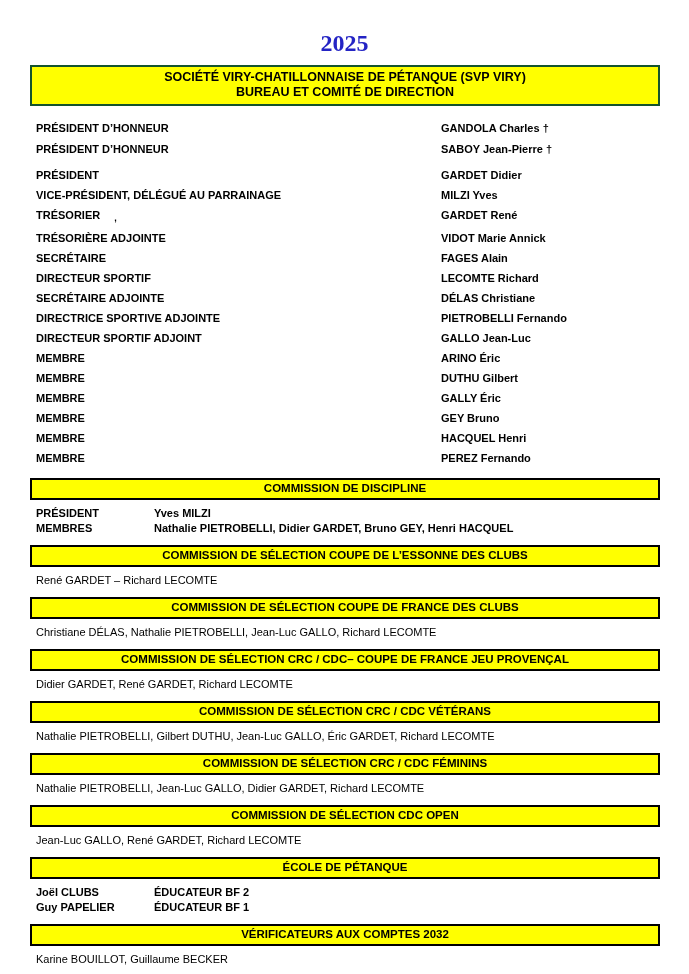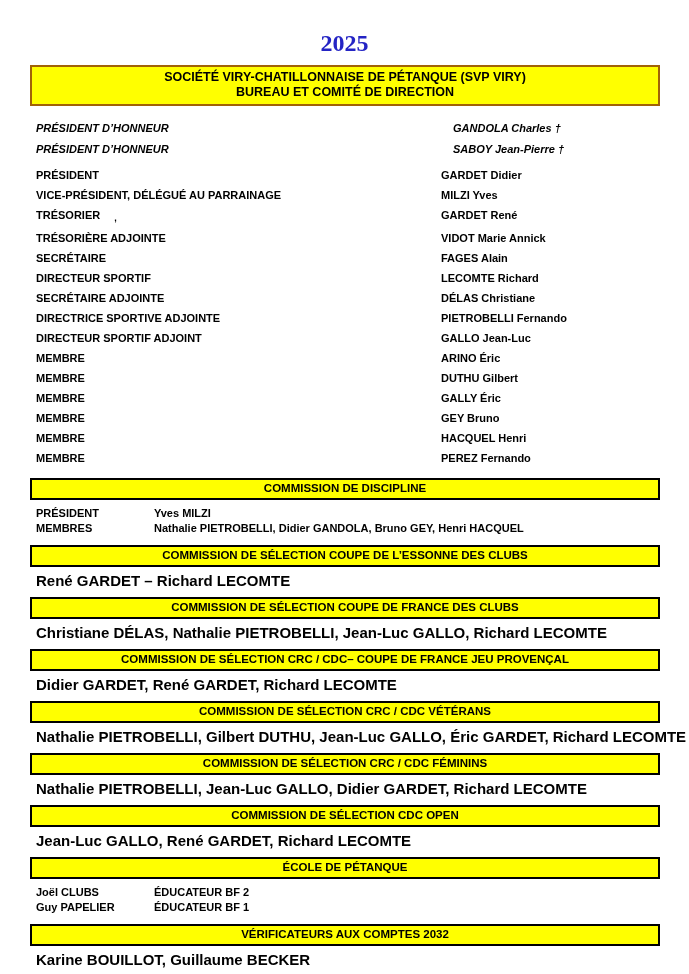--- a/index.html
+++ b/index.html
@@ -17,38 +17,38 @@
     text-align:center;
     font-family:"Liberation Serif", serif;
     font-size:24px;
     line-height:26px;
     font-weight:bold;
     color:#2424c4;
   }
 
   .banner {
     margin:9px 29px 0 30px;
-    border:2px solid #a16207;
+    border:2px solid #14532d;
     background:#ffff00;
     text-align:center;
     font-weight:bold;
   }
   .main-banner { font-size:12.5px; line-height:15px; padding:3px 4px 4px; }
 
   .board { margin-top:12px; }
   .brow {
     display:flex;
     padding:0 30px 0 36px;
     font-size:11px;
     font-weight:bold;
     line-height:20px;
     white-space:nowrap;
   }
   .brow .role { flex:0 0 405px; }
-  .honorary { font-style:italic; line-height:21px;gap:12px; }
+  .honorary { line-height:21px; }
   .board-main { margin-top:5px; }
   .stray { font-size:9px; vertical-align:-2px; margin-left:14px; }
 
   .sec-banner {
     margin:10px 29px 0 30px;
     border:2px solid #000;
     background:#ffff00;
     text-align:center;
     font-weight:bold;
     font-size:11.5px;
@@ -58,22 +58,22 @@
   .sec-rows {
     margin:6px 30px 0 36px;
     font-size:11px;
     font-weight:bold;
     line-height:14.5px;
   }
   .prow { display:flex; white-space:nowrap; }
   .prow .plabel { flex:0 0 118px; }
   .sec-line {
     margin:7px 30px 0 36px;
-    font-size:15px;
-    font-weight:bold;
+    font-size:11px;
+    font-weight:normal;
     line-height:13px;
     white-space:nowrap;
   }
 </style>
 </head>
 <body>
 
 <div class="doc">
 
   <div class="year">2025</div>
@@ -161,21 +161,21 @@
   <div class="sec-banner">
     <span>COMMISSION DE DISCIPLINE</span>
   </div>
   <div class="sec-rows">
     <div class="prow">
       <span class="plabel">PRÉSIDENT</span>
       <span class="pvalue">Yves MILZI</span>
     </div>
     <div class="prow">
       <span class="plabel">MEMBRES</span>
-      <span class="pvalue">Nathalie PIETROBELLI, Didier GANDOLA, Bruno GEY, Henri HACQUEL</span>
+      <span class="pvalue">Nathalie PIETROBELLI, Didier GARDET, Bruno GEY, Henri HACQUEL</span>
     </div>
   </div>
 
   <div class="sec-banner">
     <span>COMMISSION DE SÉLECTION COUPE DE L’ESSONNE DES CLUBS</span>
   </div>
   <div class="sec-line">René GARDET – Richard LECOMTE</div>
 
   <div class="sec-banner">
     <span>COMMISSION DE SÉLECTION COUPE DE FRANCE DES CLUBS</span>

